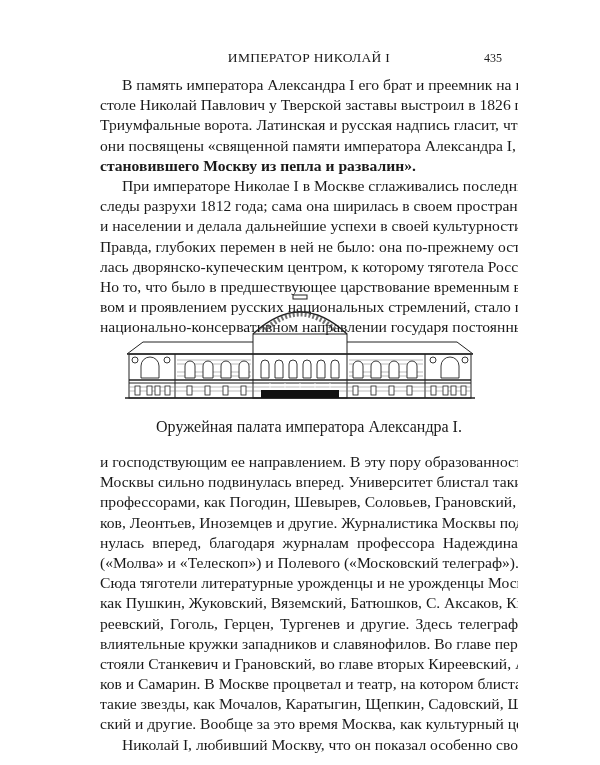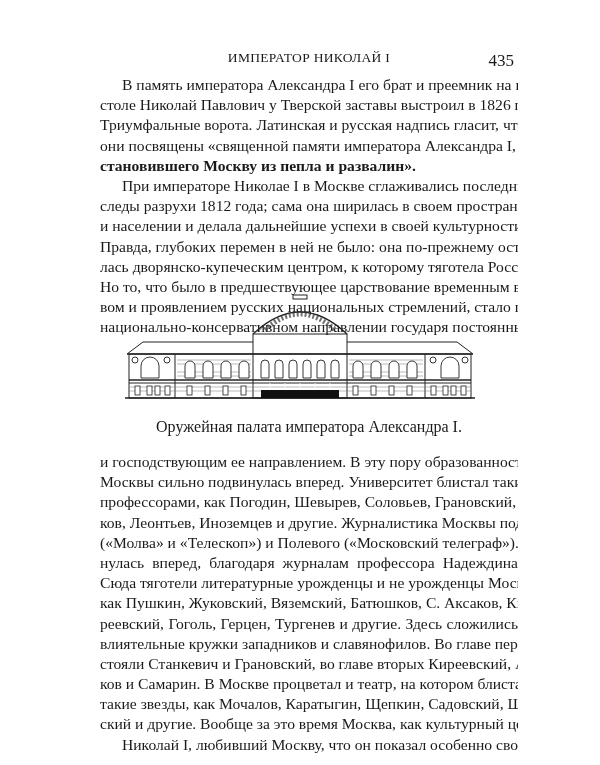--- a/index.html
+++ b/index.html
@@ -2,21 +2,21 @@
 <html><head>
 <meta charset="utf-8">
 <style>
   html, body { margin: 0; padding: 0; background: #ffffff; }
   body { width: 600px; height: 765px; position: relative; overflow: hidden;
          font-family: "Liberation Serif", "DejaVu Serif", serif; color: #1a1a1a; }
   .page { position: absolute; left: 0; top: 0; width: 488px; height: 765px; }
   .running-head { position: absolute; top: 50px; left: 100px; width: 418px; height: 18px; }
   .running-title { position: absolute; left: 0; right: 0; text-align: center;
                    font-size: 13.5px; letter-spacing: 0.3px; }
-  .page-number { position: absolute; right: 4px; top: 1px; font-size: 17px; }
+  .page-number { position: absolute; right: 16px; top: 1px; font-size: 12px; }
   .text-block { position: absolute; left: 100px; width: 418px; font-size: 15.6px;
                 line-height: 20.2px; text-align: justify; }
   .line { display: block; white-space: nowrap; text-align: justify; text-align-last: justify;
           height: 20.2px; overflow: hidden; }
   .line.last { text-align-last: left; font-weight: bold; }
   .line.indent { padding-left: 22px; }
   #block-1 { top: 75px; }
   #block-2 { top: 452px; }
   .figure { position: absolute; left: 125px; top: 290px; width: 350px; height: 112px; }
   .caption { position: absolute; left: 100px; width: 418px; top: 418px; text-align: center;
@@ -136,25 +136,25 @@
     </svg>
   </div>
 
   <div class="caption">Оружейная палата императора Александра I.</div>
 
   <div class="text-block" id="block-2">
     <span class="line">и господствующим ее направлением. В эту пору образованность</span>
     <span class="line">Москвы сильно подвинулась вперед. Университет блистал такими</span>
     <span class="line">профессорами, как Погодин, Шевырев, Соловьев, Грановский, Кат-</span>
     <span class="line">ков, Леонтьев, Иноземцев и другие. Журналистика Москвы подви-</span>
+    <span class="line">нулась вперед, благодаря журналам профессора Надеждина</span>
     <span class="line">(«Молва» и «Телескоп») и Полевого («Московский телеграф»).</span>
-    <span class="line">нулась вперед, благодаря журналам профессора Надеждина</span>
     <span class="line">Сюда тяготели литературные урожденцы и не урожденцы Москвы,</span>
     <span class="line">как Пушкин, Жуковский, Вяземский, Батюшков, С. Аксаков, Ки-</span>
-    <span class="line">реевский, Гоголь, Герцен, Тургенев и другие. Здесь сложились</span>
+    <span class="line">реевский, Гоголь, Герцен, Тургенев и другие. Здесь телеграф</span>
     <span class="line">влиятельные кружки западников и славянофилов. Во главе первых</span>
     <span class="line">стояли Станкевич и Грановский, во главе вторых Киреевский, Акса-</span>
     <span class="line">ков и Самарин. В Москве процветал и театр, на котором блистали</span>
     <span class="line">такие звезды, как Мочалов, Каратыгин, Щепкин, Садовский, Шум-</span>
     <span class="line">ский и другие. Вообще за это время Москва, как культурный центр,</span>
     <span class="line indent">Николай I, любивший Москву, что он показал особенно своими</span>
 
   </div>
 
 </div>

